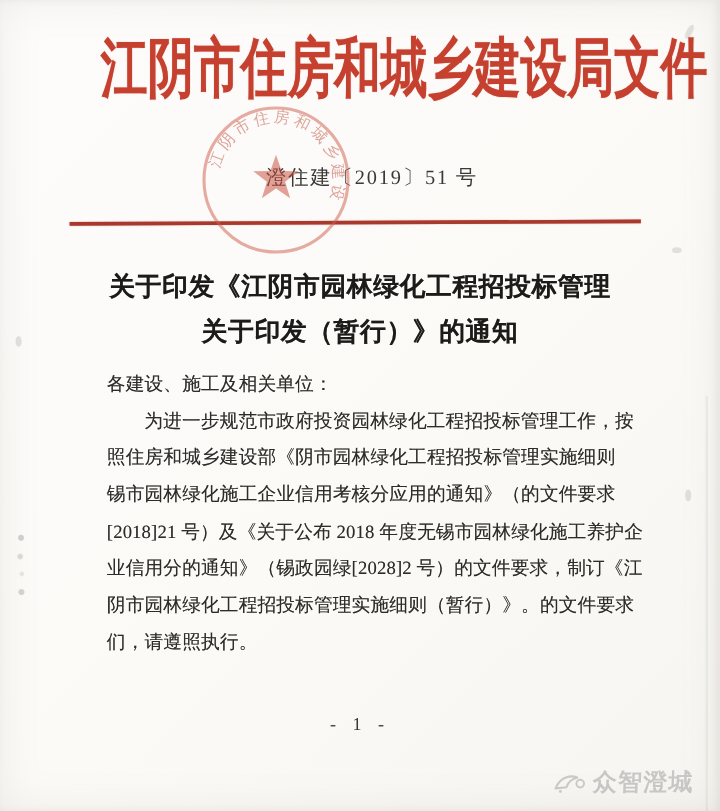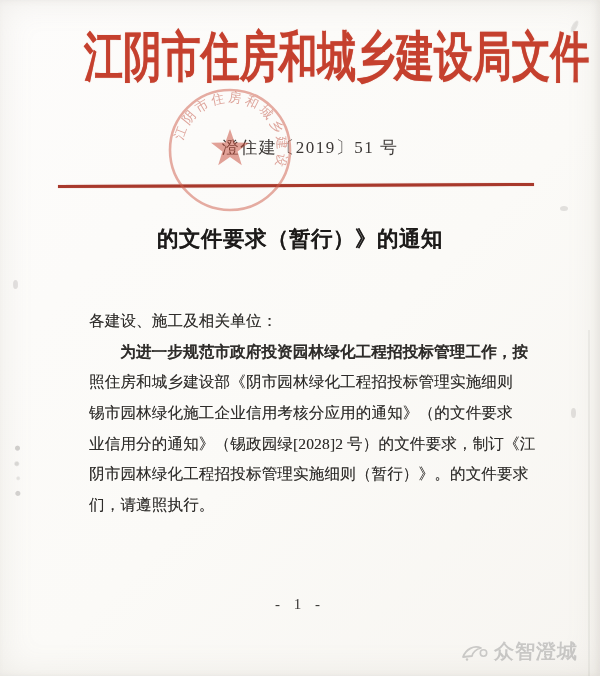--- a/index.html
+++ b/index.html
@@ -44,21 +44,21 @@
     font-weight:bold;color:#1d1b1a;font-size:21.5px;line-height:37px;
     letter-spacing:0.5px;text-shadow:0 0 0.5px rgba(30,28,26,0.6);
   }
   
   .body-text{
     position:absolute;top:306px;left:89px;width:448px;
     font-size:15.6px;color:#2e2c2a;letter-spacing:0.1px;
     text-shadow:0 0 0.4px rgba(46,44,42,0.45);
   }
   .body-text .line{height:30.7px;line-height:30.7px;white-space:nowrap;}
-  .body-text .indent{text-indent:2em;font-weight:bold;}
+  .body-text .indent{text-indent:2em;}
   
   .page-number{
     position:absolute;top:596px;left:0;width:600px;text-align:center;
     font-size:15px;color:#3a3836;letter-spacing:5px;
   }
   
   .watermark{
     position:absolute;right:22px;top:638px;display:flex;align-items:center;gap:4px;
     pointer-events:none;
   }
@@ -96,28 +96,30 @@
     <polygon points="66,45 70.7,58.5 85.0,58.8 73.6,67.5 77.8,81.2 66,73 54.2,81.2 58.4,67.5 47.0,58.8 61.3,58.5" fill="rgba(198,72,55,0.55)"></polygon>
     <defs>
       <path id="sealArc" d="M 20.9 82.4 A 48 48 0 1 1 111.1 82.4" fill="none"></path>
     </defs>
     <text font-size="13" fill="rgba(192,78,62,0.55)" letter-spacing="3">
       <textPath href="#sealArc" startOffset="26">江阴市住房和城乡建设局</textPath>
     </text>
   </svg>
 
   <div class="doc-title">
-    <div>的文件要求（暂行）》的通知</div>
+    <div>关于印发《江阴市园林绿化工程招投标管理</div>
+    <div>关于印发（暂行）》的通知</div>
   </div>
 
   <div class="body-text">
     <div class="line">各建设、施工及相关单位：</div>
     <div class="line indent">为进一步规范市政府投资园林绿化工程招投标管理工作，按</div>
     <div class="line">照住房和城乡建设部《阴市园林绿化工程招投标管理实施细则</div>
     <div class="line">锡市园林绿化施工企业信用考核分应用的通知》（的文件要求</div>
+    <div class="line">[2018]21 号）及《关于公布 2018 年度无锡市园林绿化施工养护企</div>
     <div class="line">业信用分的通知》（锡政园绿[2028]2 号）的文件要求，制订《江</div>
     <div class="line">阴市园林绿化工程招投标管理实施细则（暂行）》。的文件要求</div>
     <div class="line">们，请遵照执行。</div>
   </div>
 
   <div class="page-number">- 1 -</div>
 
   <div class="watermark">
     <svg width="30" height="24" viewBox="0 0 30 24">
       <path d="M3 17 C6 9, 14 5, 21 8 C17 9, 13 12, 12 16 Z" fill="none" stroke="#cbcac8" stroke-width="1.8" stroke-linejoin="round"></path>

